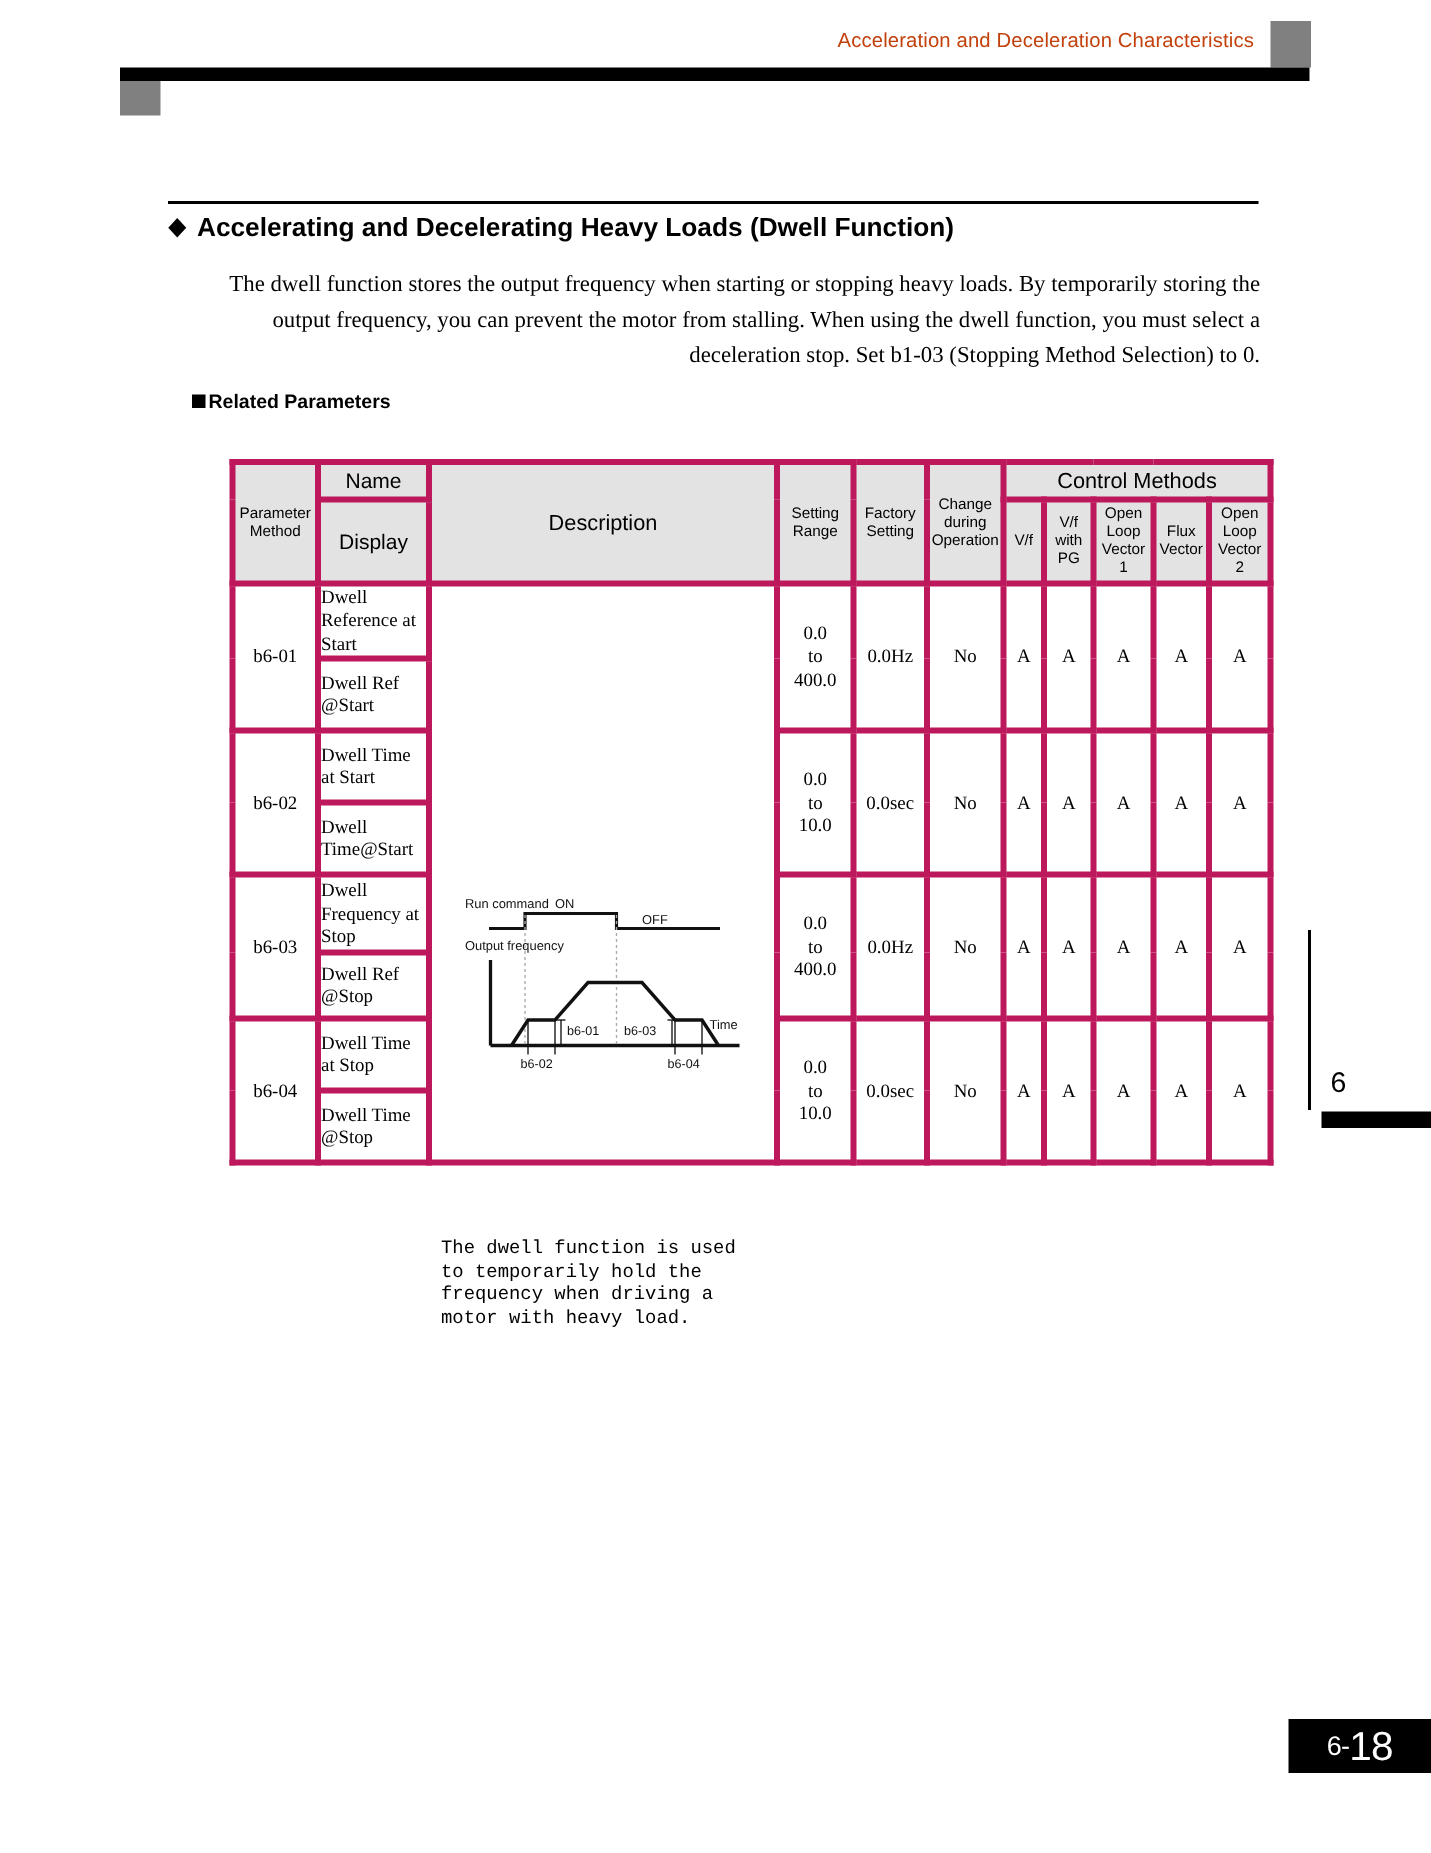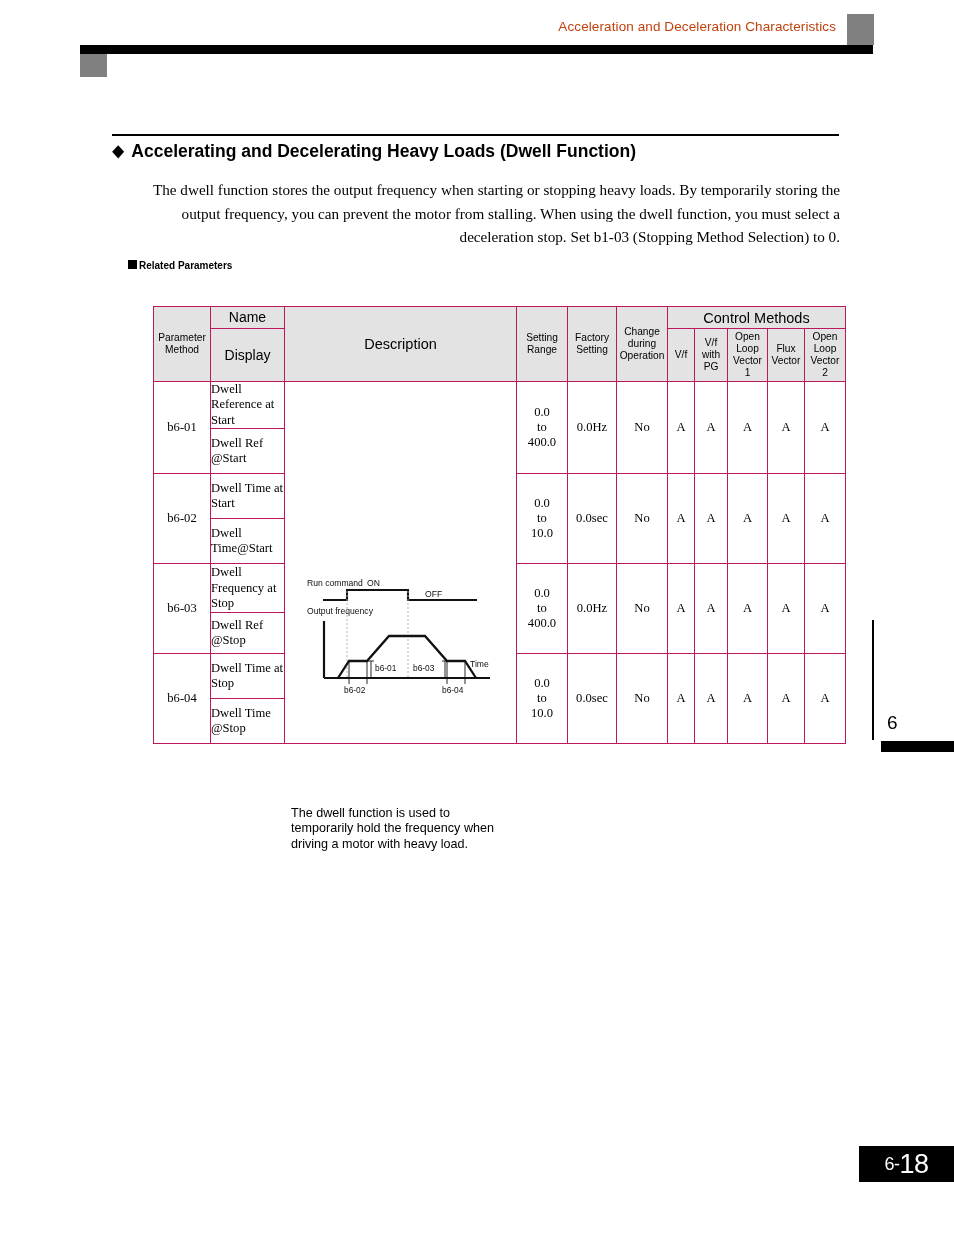--- a/index.html
+++ b/index.html
@@ -99,21 +99,21 @@
     color: #000000;
   }
 
   
   .sub-heading {
     position: absolute;
     left: 128px;
     top: 260px;
     font-family: "Liberation Sans", sans-serif;
     font-weight: bold;
-    font-size: 10px;
+    font-size: 13px;
     color: #000000;
     white-space: nowrap;
   }
   .square-bullet {
     display: inline-block;
     width: 9px;
     height: 9px;
     background: #000000;
     margin-right: 2px;
     vertical-align: 0px;
@@ -122,21 +122,21 @@
   
   .param-table {
     position: absolute;
     left: 153px;
     top: 306px;
     border-collapse: collapse;
     table-layout: fixed;
     background: #ffffff;
   }
   .param-table td, .param-table th {
-    border: 1px solid #be185d;
+    border: 4px solid #be185d;
     padding: 0;
     font-weight: normal;
     vertical-align: middle;
   }
   .param-table .hdr {
     background: #e3e3e3;
     font-family: "Liberation Sans", sans-serif;
     font-size: 10.2px;
     line-height: 12px;
     text-align: center;
@@ -191,21 +191,21 @@
     left: 20px;
     top: 14px;
     width: 210px;
     height: 118px;
   }
   .desc-text {
     position: absolute;
     left: 6px;
     top: 243px;
     width: 218px;
-    font-family: Liberation Sans, sans-serif;
+    font-family: Liberation Mono, monospace;
     font-size: 12.6px;
     line-height: 15.6px;
     color: #000000;
   }
 
   
   .chapter-rule {
     position: absolute;
     left: 872px;
     top: 620px;

